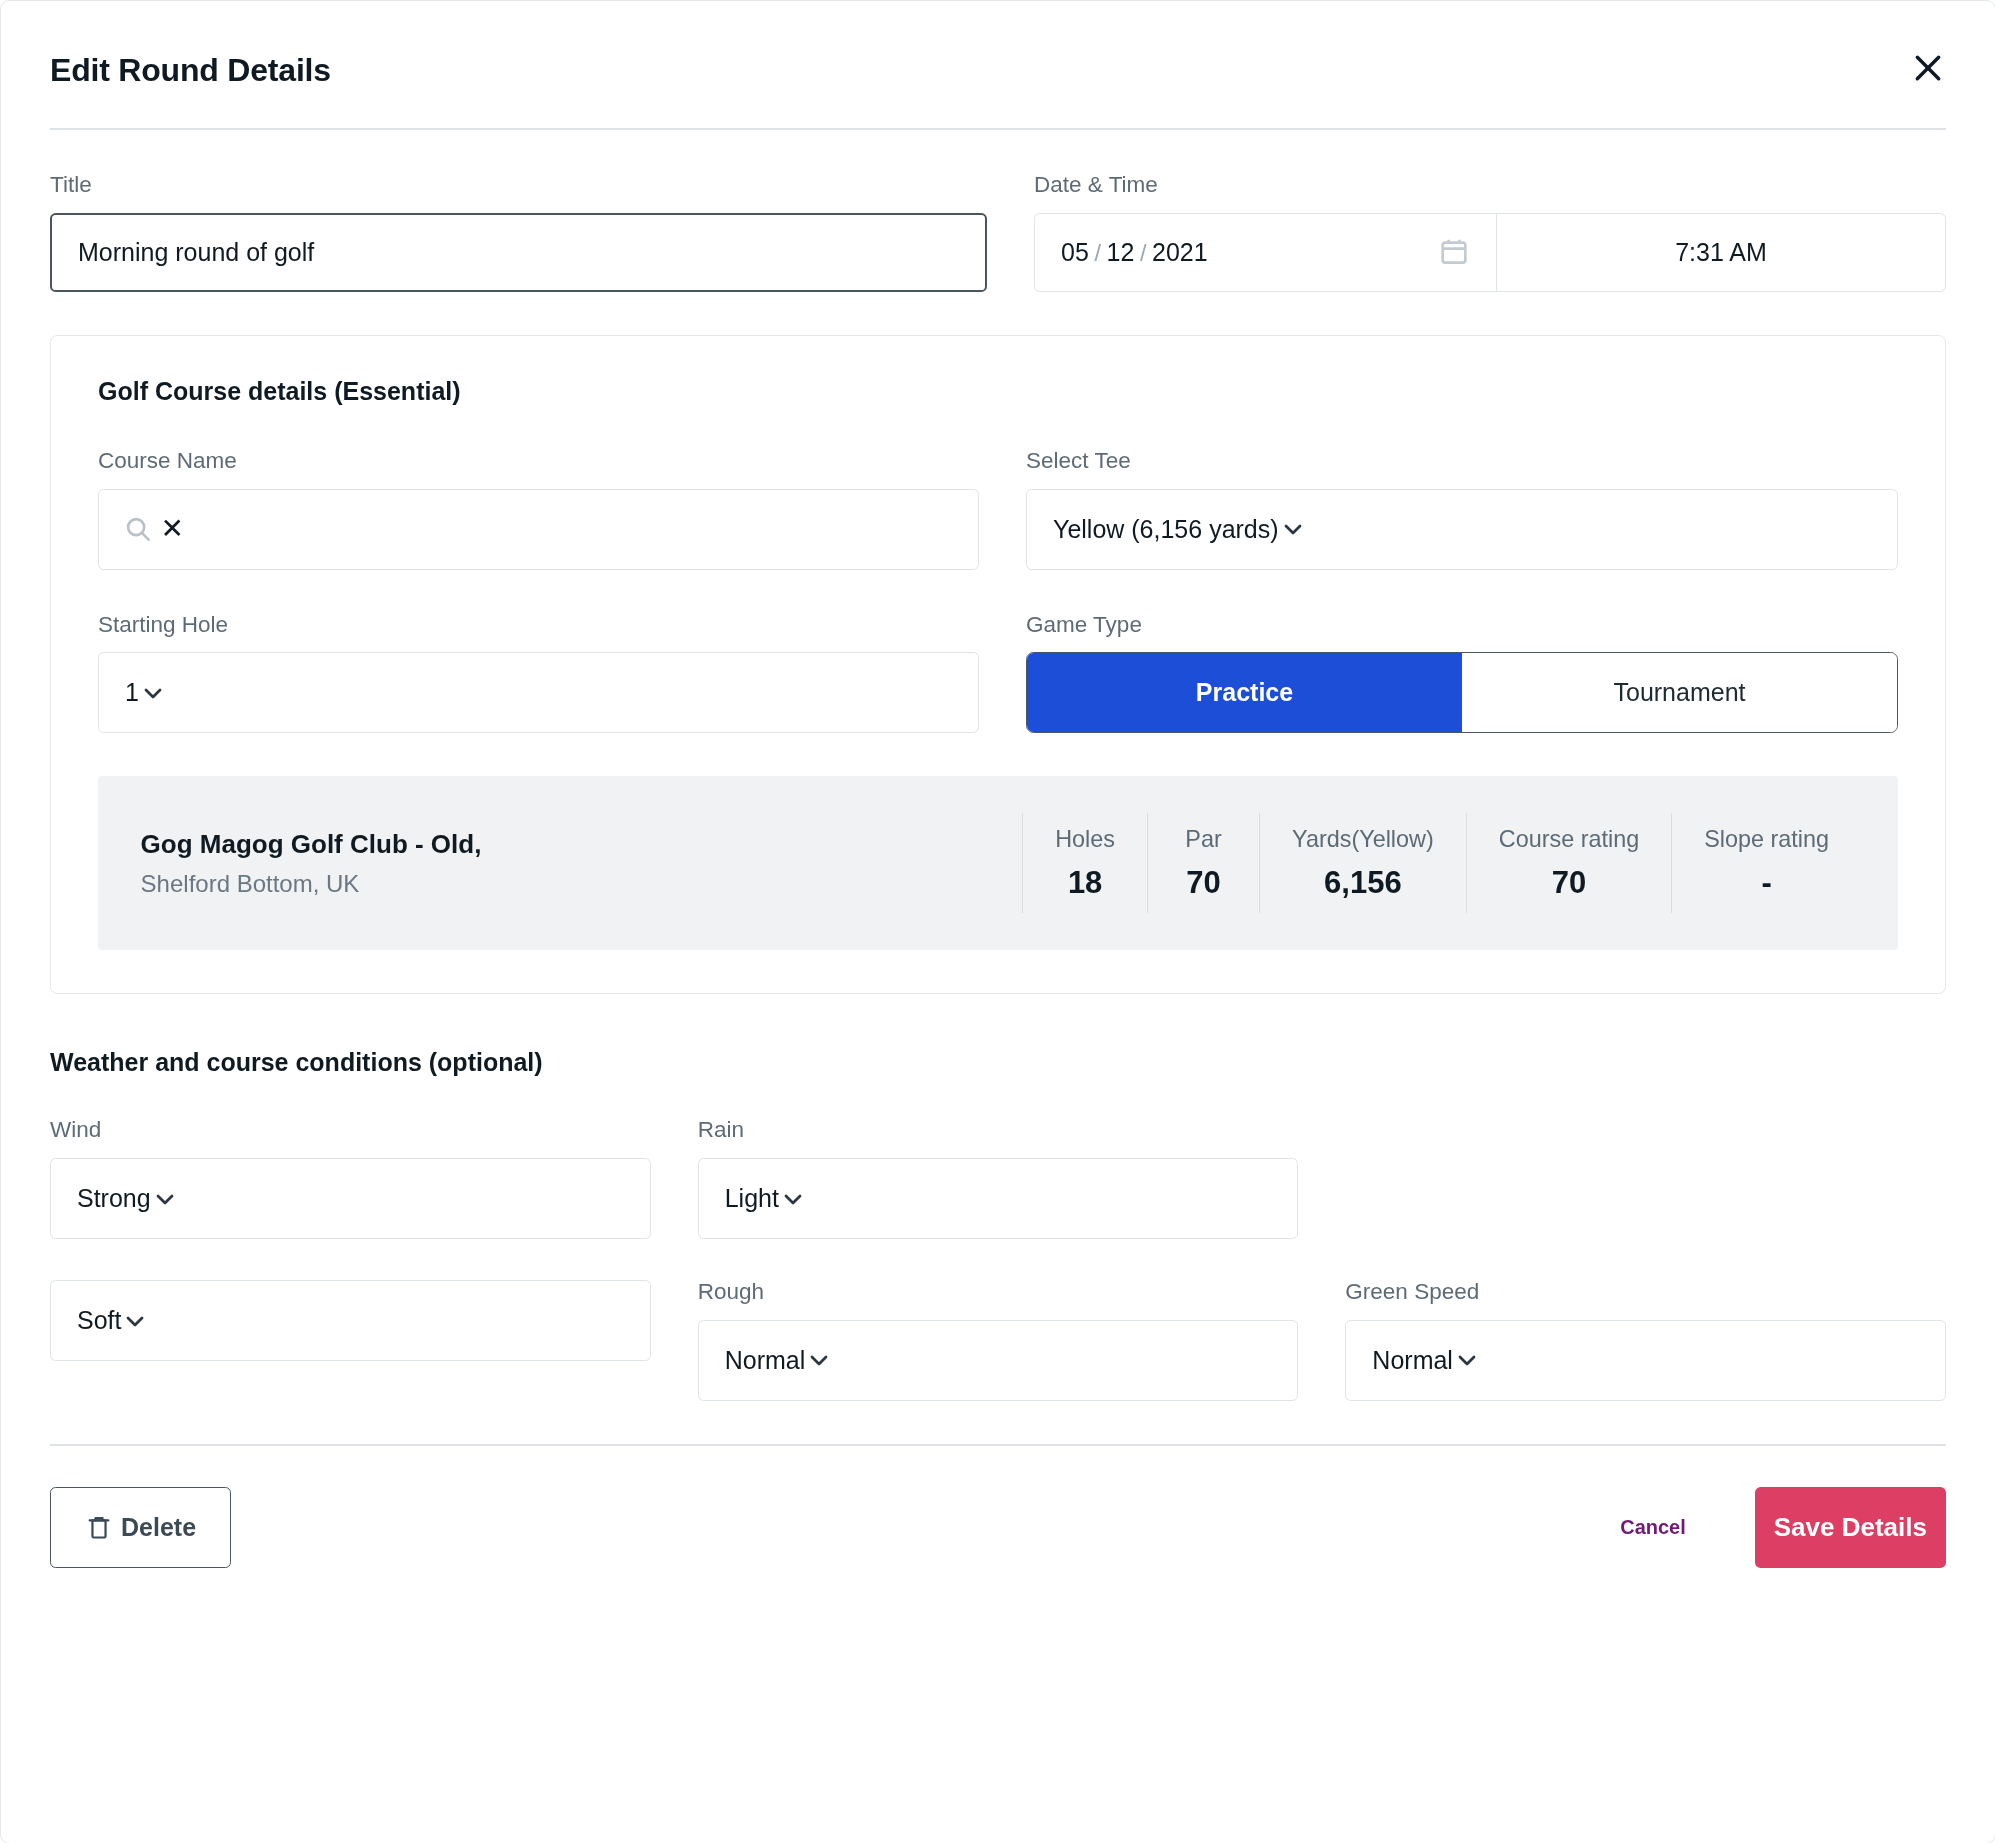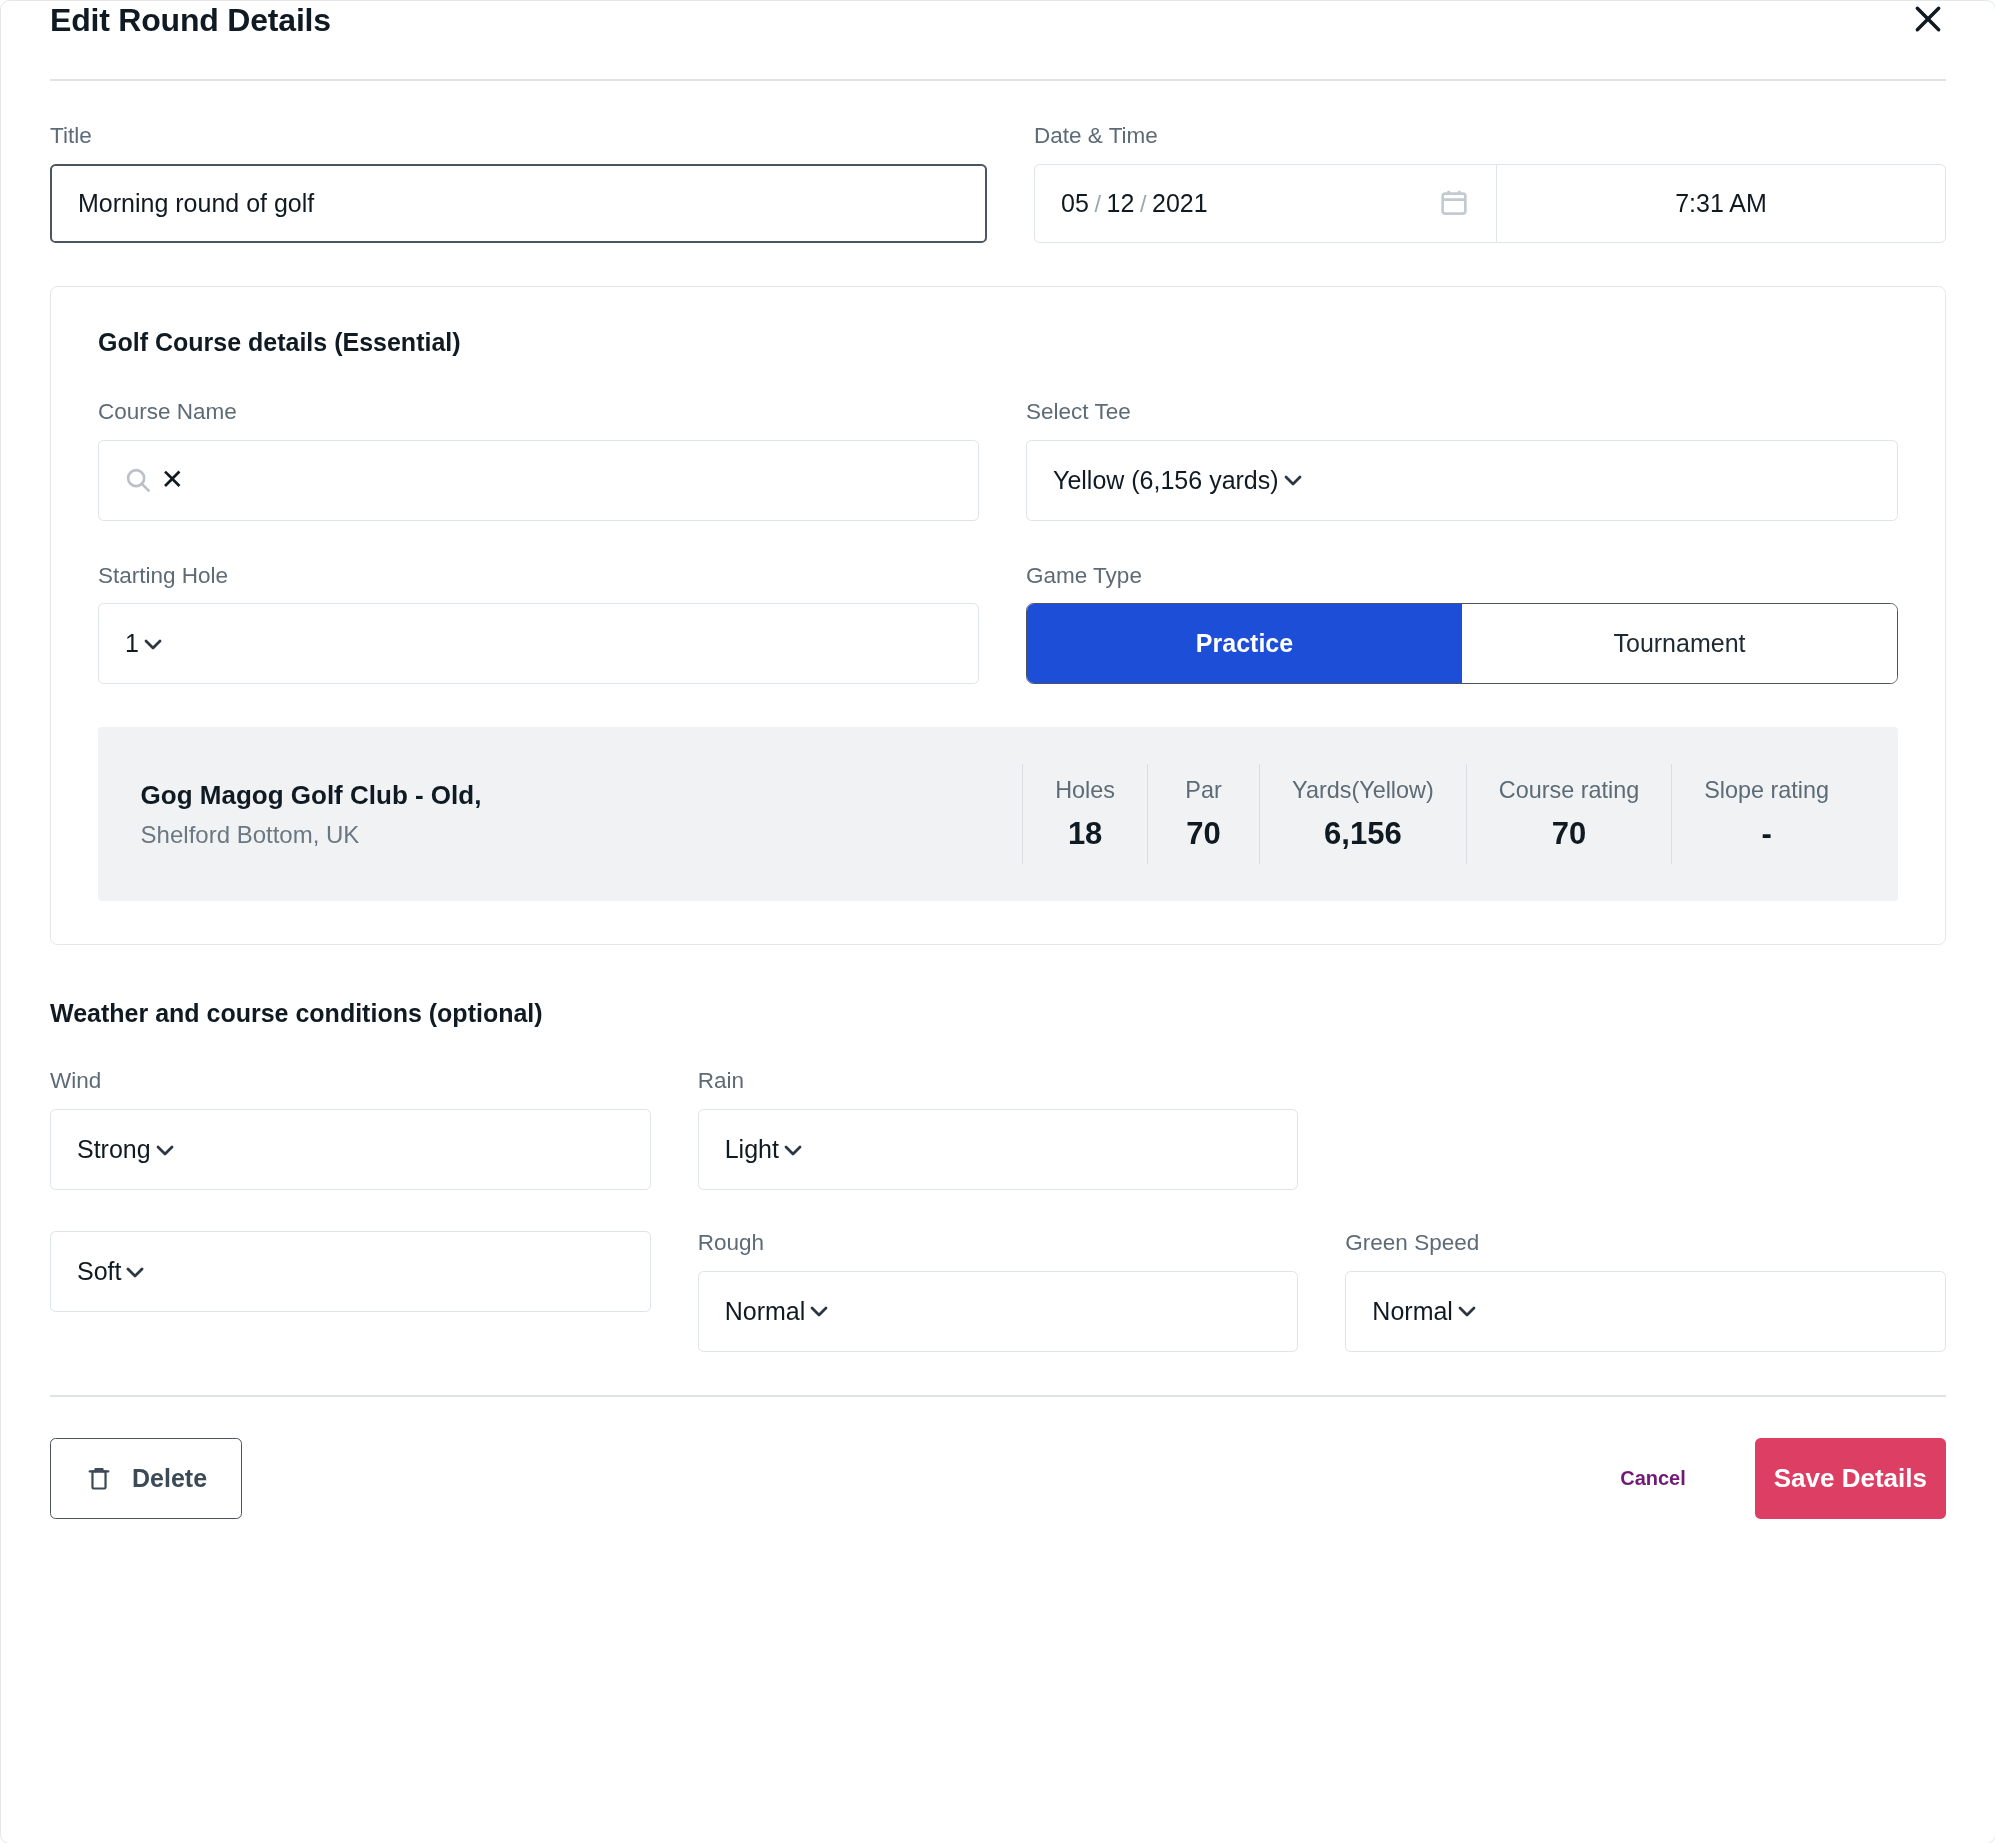--- a/index.html
+++ b/index.html
@@ -18,22 +18,23 @@
     height: 1844px;
     background: #ffffff;
     border: 1.9px solid #e3e7ea;
     border-radius: 9.4px;
     padding: 0 49px;
   }
 
   
   .modal-header {
     display: flex;
-    align-items: center;
+    align-items: flex-end;
     justify-content: space-between;
+    padding-top: 49px;
     padding-bottom: 0;
   }
   .modal-title {
     font-size: 32px;
     font-weight: bold;
     color: #0f1a22;
     letter-spacing: -0.2px;
   }
   .close-btn {
     width: 43px;
@@ -265,21 +266,21 @@
   }
   .footer {
     display: flex;
     align-items: center;
     justify-content: space-between;
     padding-top: 41px;
   }
   .btn-delete {
     display: flex;
     align-items: center;
-    gap: 19px;
+    gap: 8px;
     height: 81px;
     padding: 0 34px;
     border: 1.9px solid #4a555f;
     border-radius: 5.6px;
     background: #fff;
     font-size: 25px;
     font-weight: bold;
     color: #3c4a55;
     cursor: pointer;
   }

